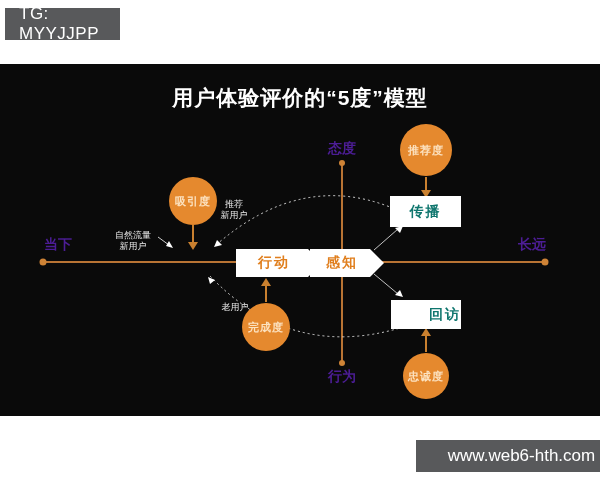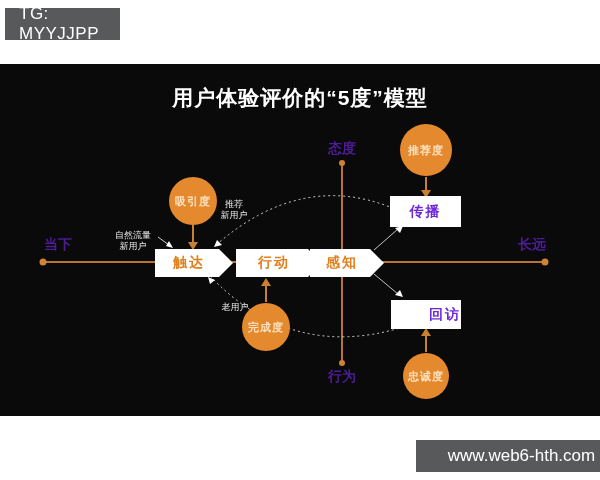--- a/index.html
+++ b/index.html
@@ -17,21 +17,21 @@
   #title{left:0;top:84px;width:600px;text-align:center;color:#fff;font-size:21px;font-weight:bold;letter-spacing:1px;}
   .axis-label{color:#4c1d95;font-size:14px;font-weight:bold;width:44px;text-align:center;}
   .tiny-label{color:#e9e9e9;font-size:9px;line-height:11px;text-align:center;}
   .circle{border-radius:50%;background:#E5892E;display:flex;align-items:center;justify-content:center;
           color:rgba(255,238,212,.88);font-weight:bold;font-size:11px;letter-spacing:1px;}
   .stage{background:#fff;height:28px;display:flex;align-items:center;justify-content:center;
          color:#E07F1E;font-weight:bold;font-size:14px;letter-spacing:2px;
          clip-path:polygon(0 0, calc(100% - 14px) 0, 100% 50%, calc(100% - 14px) 100%, 0 100%);
          padding-right:10px;box-sizing:border-box;}
   .wbox{background:#fff;display:flex;align-items:center;justify-content:center;
-        color:#6d28d9;font-weight:bold;font-size:14px;letter-spacing:2px;}
+        color:#0f766e;font-weight:bold;font-size:14px;letter-spacing:2px;}
 </style>
 </head>
 <body>
 
 <div id="page">
 
   <div id="tg-badge" class="abs badge">
     <span>TG: MYYJJPP</span>
   </div>
 
@@ -93,23 +93,20 @@
   <div class="abs overlay circle" style="left:400px;top:124px;width:52px;height:52px;">
     <span>推荐度</span>
   </div>
   <div class="abs overlay circle" style="left:242px;top:303px;width:48px;height:48px;">
     <span>完成度</span>
   </div>
   <div class="abs overlay circle" style="left:403px;top:353px;width:46px;height:46px;">
     <span>忠诚度</span>
   </div>
 
-  <div class="abs overlay stage" style="left:155px;top:249px;width:78px;">
-    <span>触达</span>
-  </div>
   <div class="abs overlay stage" style="left:236px;top:249px;width:86px;">
     <span>行动</span>
   </div>
   <div class="abs overlay stage" style="left:310px;top:249px;width:74px;">
     <span>感知</span>
   </div>
 
   <div class="abs overlay wbox" style="left:390px;top:196px;width:71px;height:31px;">
     <span>传播</span>
   </div>

